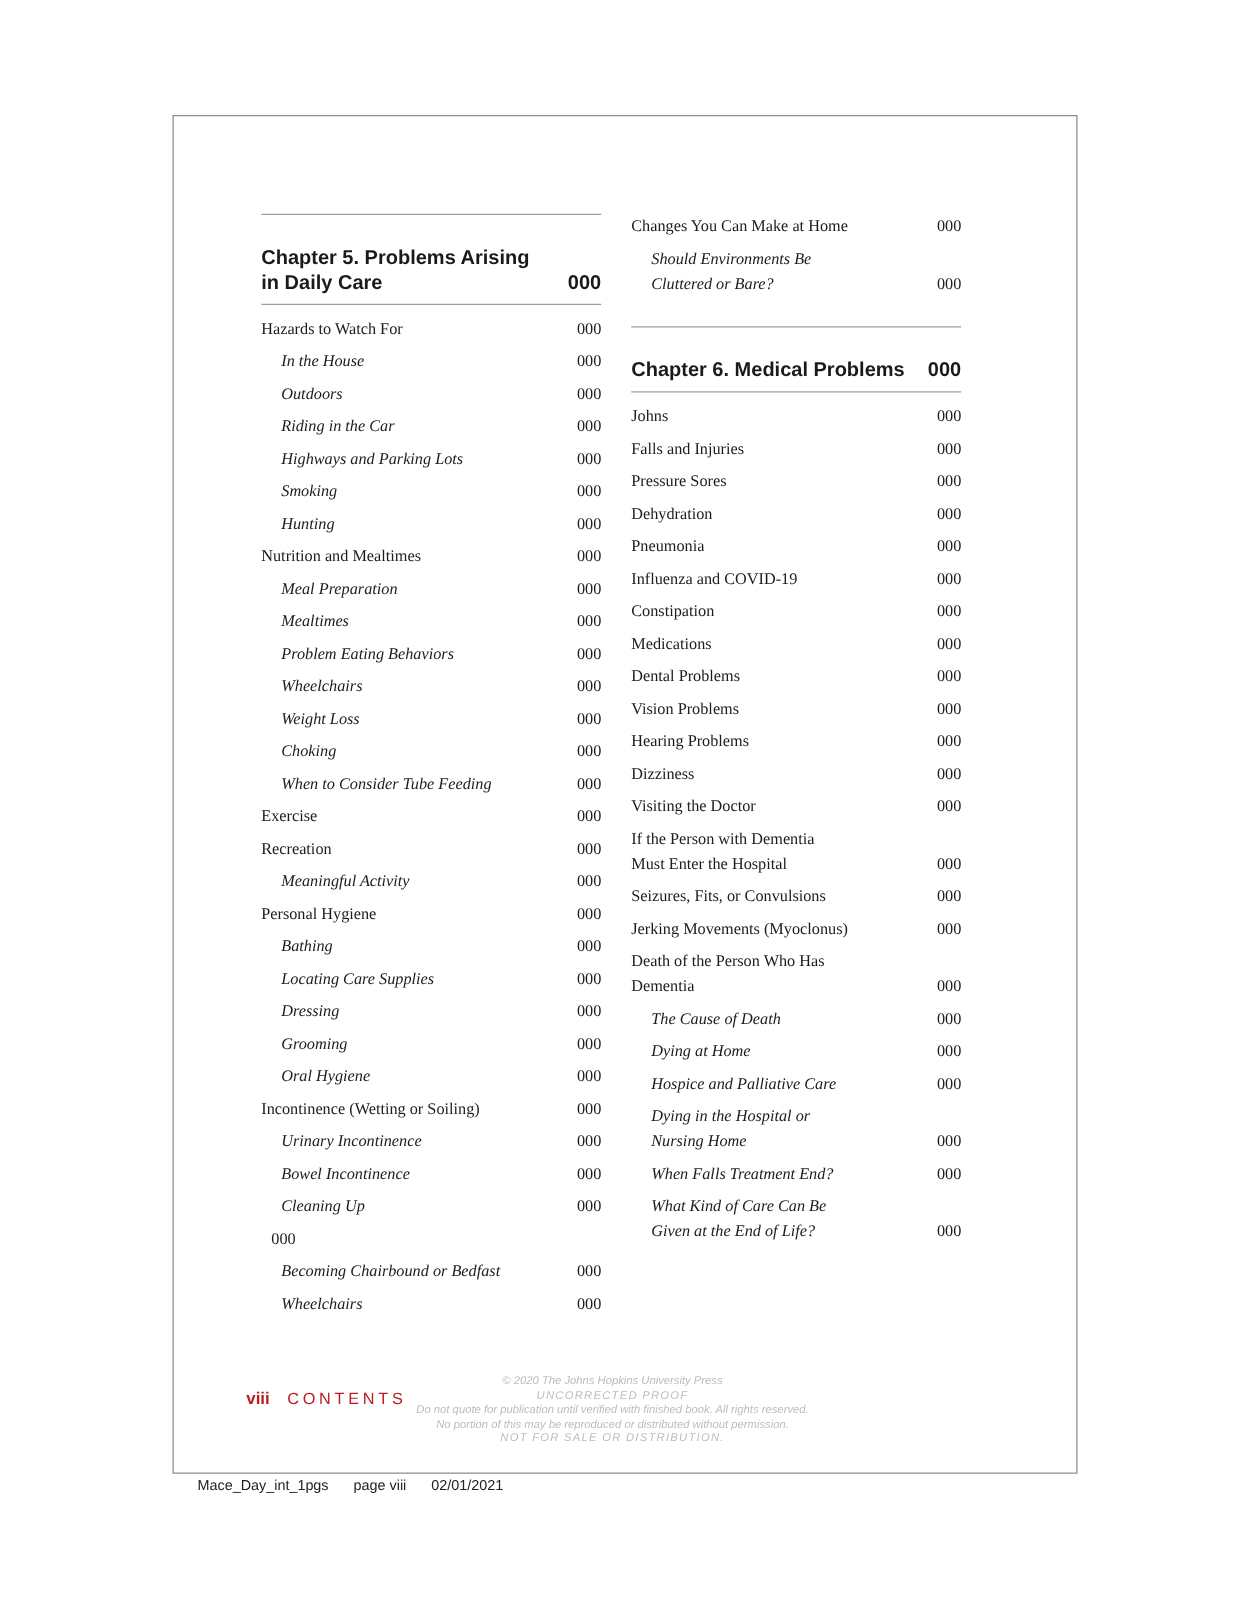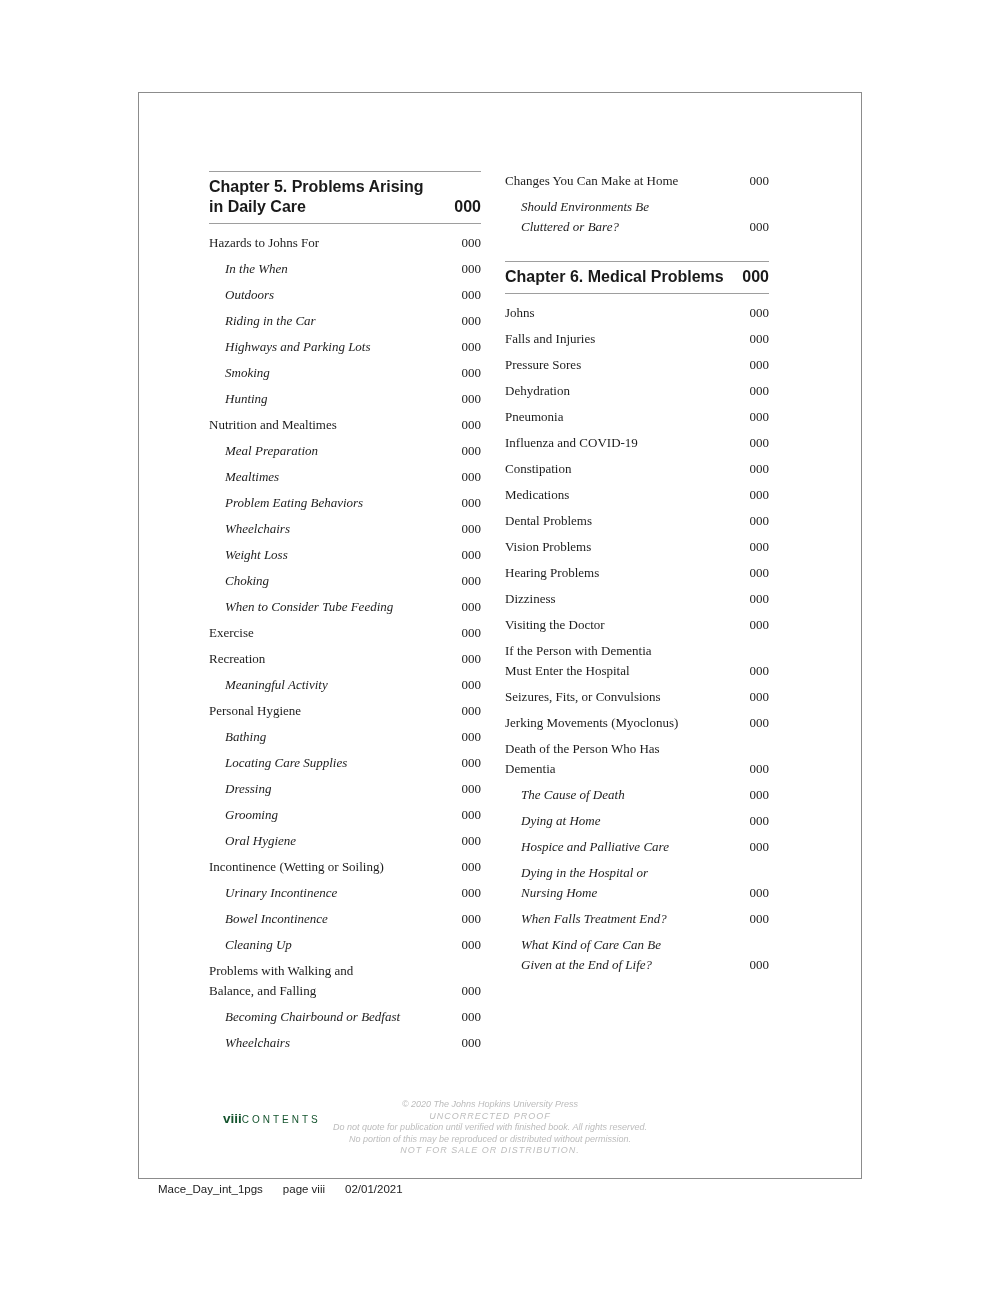--- a/index.html
+++ b/index.html
@@ -25,29 +25,29 @@
   .chapter-block .toc-row{margin-bottom:0;}
   .chapter-block .label{line-height:21px;}
   .chapter-block .pg{line-height:21px;}
 
   .toc-row{
     display:flex;justify-content:space-between;align-items:flex-end;
     margin-bottom:6px;font-size:13px;
   }
   .toc-row .label{line-height:20px;}
   .toc-row .pg{flex-shrink:0;margin-left:8px;line-height:20px;}
-  .chapter-block .toc-row{font-size:16px;}
+  .chapter-block .toc-row{font-size:16px;margin-top:20px;}
   .subitem .label{padding-left:16px;font-style:italic;}
 
   .folio{
-    position:absolute;left:84px;top:1018px;display:flex;align-items:baseline;
-    font-family:"Liberation Sans", sans-serif;color:#14532d;
+    position:absolute;left:58px;top:1018px;display:flex;align-items:baseline;gap:14px;
+    font-family:"Liberation Sans", sans-serif;color:#b91c1c;
   }
   .folio .num{font-weight:bold;font-size:13.5px;}
-  .folio .sect{font-size:10px;letter-spacing:3px;}
+  .folio .sect{font-size:13px;letter-spacing:3px;}
 
   .watermark{
     position:absolute;left:150px;top:1006px;width:402px;text-align:center;
     font-family:"Liberation Sans", sans-serif;font-size:9px;line-height:11.5px;
     color:#bcbcbc;
   }
   .watermark div{white-space:nowrap;font-style:italic;}
   .watermark .caps{letter-spacing:1px;}
 
   .slug{
@@ -62,25 +62,25 @@
   <div class="page-frame">
 
     <div class="toc-col col-left">
         <div class="chapter-block">
           <div class="toc-row chapter">
             <span class="label">Chapter 5. Problems Arising<br>in Daily Care</span>
             <span class="pg">000</span>
           </div>
         </div>
         <div class="toc-row item">
-          <span class="label">Hazards to Johns For</span>
-          <span class="pg">000</span>
-        </div>
-        <div class="toc-row subitem">
-          <span class="label">In the When</span>
+          <span class="label">Hazards to Watch For</span>
+          <span class="pg">000</span>
+        </div>
+        <div class="toc-row subitem">
+          <span class="label">In the House</span>
           <span class="pg">000</span>
         </div>
         <div class="toc-row subitem">
           <span class="label">Outdoors</span>
           <span class="pg">000</span>
         </div>
         <div class="toc-row subitem">
           <span class="label">Riding in the Car</span>
           <span class="pg">000</span>
         </div>
@@ -174,21 +174,20 @@
         </div>
         <div class="toc-row subitem">
           <span class="label">Bowel Incontinence</span>
           <span class="pg">000</span>
         </div>
         <div class="toc-row subitem">
           <span class="label">Cleaning Up</span>
           <span class="pg">000</span>
         </div>
         <div class="toc-row item">
-          <span class="label">Problems with Walking and<br>Balance, and Falling</span>
           <span class="pg">000</span>
         </div>
         <div class="toc-row subitem">
           <span class="label">Becoming Chairbound or Bedfast</span>
           <span class="pg">000</span>
         </div>
         <div class="toc-row subitem">
           <span class="label">Wheelchairs</span>
           <span class="pg">000</span>
         </div>

